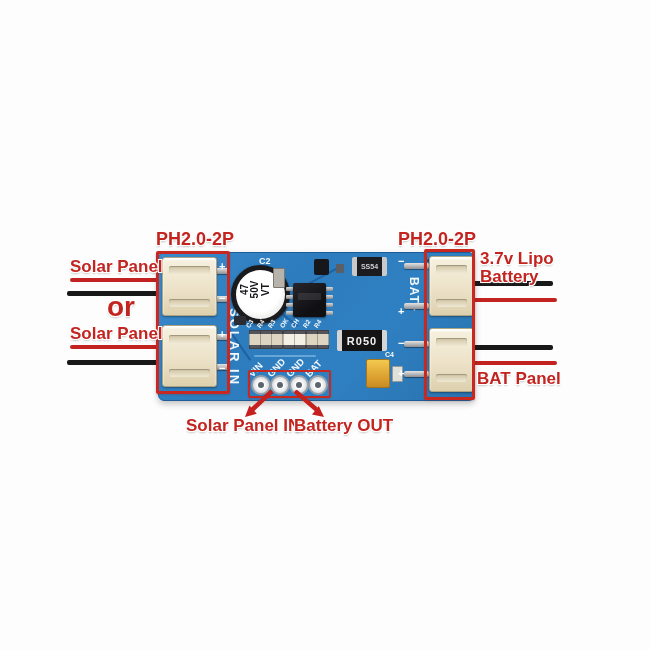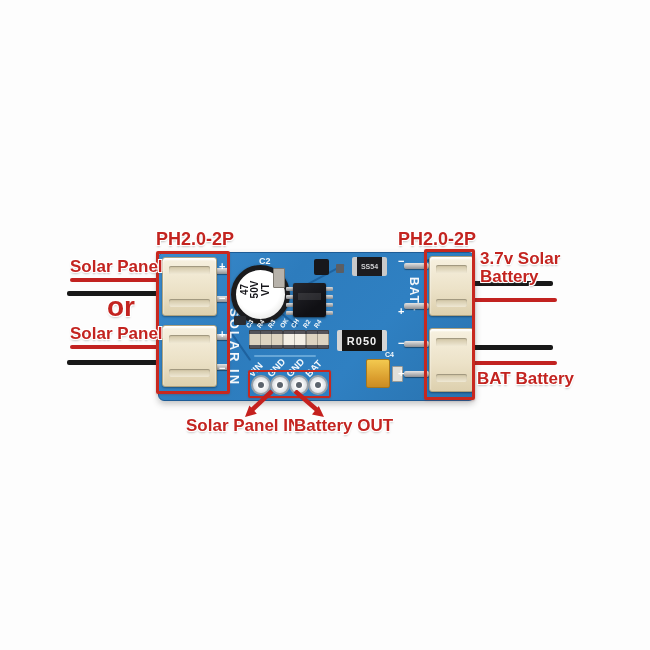--- a/index.html
+++ b/index.html
@@ -217,23 +217,23 @@
   <div class="redbox" style="left:424px;top:249px;width:45px;height:145px;"></div>
   <div class="redbox" style="left:248px;top:370px;width:79px;height:24px;border-width:2px;"></div>
 
   <div class="ann h17" style="left:156px;top:230px;font-size:18px;">PH2.0-2P</div>
   <div class="ann h17" style="left:398px;top:230px;font-size:18px;">PH2.0-2P</div>
 
   <div class="ann h17" style="left:70px;top:257px;">Solar Panel</div>
   <div class="ann h28" style="left:107px;top:293px;">or</div>
   <div class="ann h17" style="left:70px;top:324px;">Solar Panel</div>
 
-  <div class="ann h17" style="left:480px;top:249px;">3.7v Solar</div>
+  <div class="ann h17" style="left:480px;top:249px;">3.7v Lipo</div>
   <div class="ann h17" style="left:480px;top:267px;">Battery</div>
-  <div class="ann h17" style="left:477px;top:369px;">BAT Battery</div>
+  <div class="ann h17" style="left:477px;top:369px;">BAT Panel</div>
 
   <div class="ann h17" style="left:186px;top:416px;">Solar Panel IN</div>
   <div class="ann h17" style="left:294px;top:416px;">Battery OUT</div>
 
   <svg class="abs" style="left:225px;top:390px;" width="120" height="32" viewBox="0 0 120 32">
     <line x1="47" y1="1" x2="27" y2="20" stroke="#c5211e" stroke-width="4.5"></line>
     <polygon points="20,27 24.4,15.5 31.8,23.7" fill="#c5211e"></polygon>
     <line x1="70" y1="1" x2="92" y2="20" stroke="#c5211e" stroke-width="4.5"></line>
     <polygon points="99,27 87,24.5 93.8,15.9" fill="#c5211e"></polygon>
   </svg>

